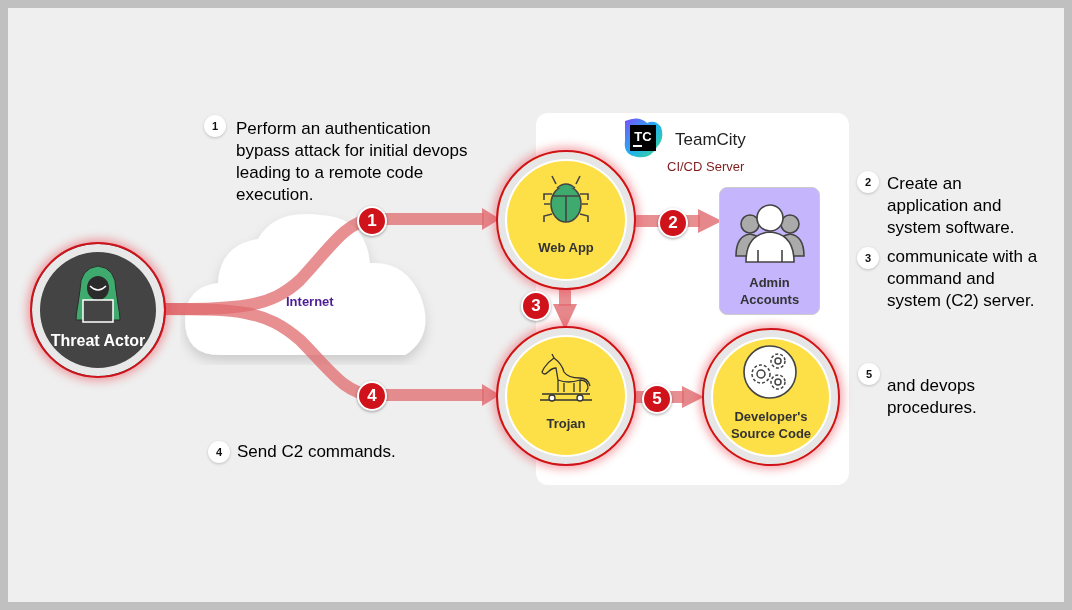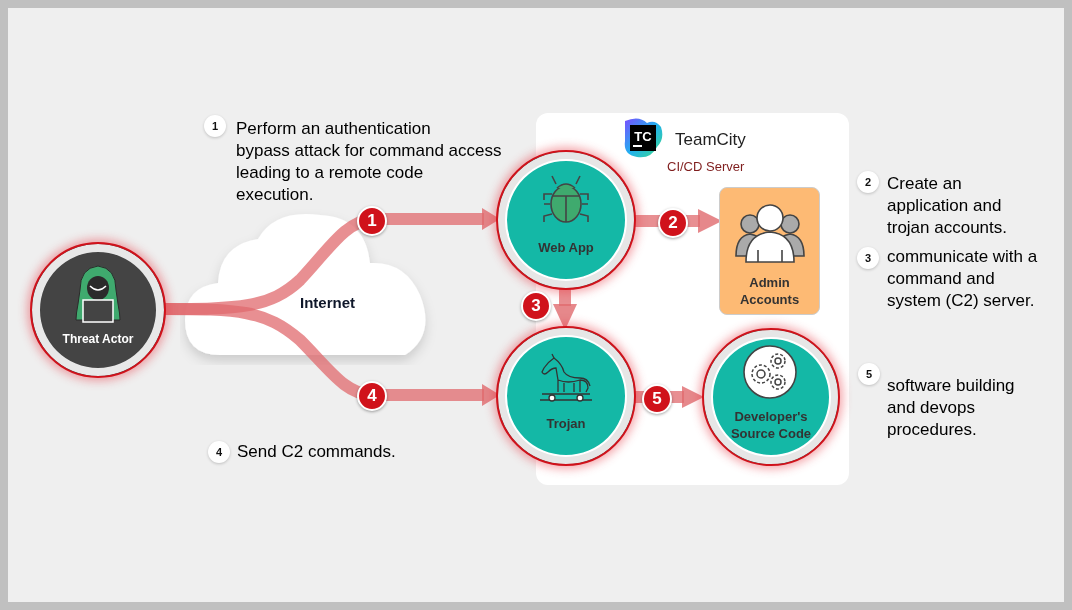--- a/index.html
+++ b/index.html
@@ -17,45 +17,45 @@
   .server-panel {
     position: absolute; left: 536px; top: 113px; width: 313px; height: 372px;
     background: #fff; border-radius: 12px;
   }
   .tc-brand { position: absolute; left: 621px; top: 117px; display: flex; align-items: center; }
   .tc-logo { width: 44px; height: 44px; position: relative; }
   .tc-name { font-weight: normal; font-size: 17px; color: #222; margin-left: 10px; margin-top: 2px; }
   .server-sub { position: absolute; left: 667px; top: 159px; font-size: 13px; color: #7f1d1d; }
 
   .cloud { position: absolute; left: 180px; top: 195px; width: 260px; height: 170px; }
-  .internet-label { position: absolute; left: 300px; top: 294px; font-size: 15px; font-weight: bold; color: #0f172a; }
+  .internet-label { position: absolute; left: 286px; top: 294px; font-size: 13px; font-weight: bold; color: #4c1d95; }
 
   .node {
-    position: absolute; border-radius: 50%; background: #14b8a6;
+    position: absolute; border-radius: 50%; background: #fde047;
     border: 2px solid #d0121b;
     box-shadow: 0 0 10px 3px rgba(230,60,70,0.45), inset 0 0 0 7px #e6e6e6, inset 0 0 0 9px #fff;
   }
   .node .label {
     position: absolute; left: 0; right: 0; text-align: center; font-weight: bold; font-size: 13px; color: #333;
   }
   .node-threat {
     left: 30px; top: 242px; width: 132px; height: 132px; background: #444;
     box-shadow: 0 0 10px 3px rgba(230,60,70,0.45), inset 0 0 0 8px #e8e8e8;
   }
-  .node-threat .label { color: #fff; top: 88px; font-size: 12px; }
+  .node-threat .label { color: #fff; top: 88px; font-size: 16px; }
   .node-webapp { left: 496px; top: 150px; width: 136px; height: 136px; }
   .node-webapp .label { top: 88px; }
   .node-trojan { left: 496px; top: 326px; width: 136px; height: 136px; }
   .node-trojan .label { top: 88px; }
   .node-src { left: 702px; top: 328px; width: 134px; height: 134px; }
   .node-src .label { top: 78px; line-height: 17px; }
 
   .admin-box {
     position: absolute; left: 719px; top: 187px; width: 99px; height: 126px;
-    background: #fdba74; border: 1px solid #ccc; border-radius: 8px;
+    background: #c4b5fd; border: 1px solid #ccc; border-radius: 8px;
   }
   .admin-box .label {
     position: absolute; left: 0; right: 0; top: 86px; text-align: center; font-weight: bold; font-size: 13px; color: #333; line-height: 17px;
   }
 
   .step-badge {
     position: absolute; width: 26px; height: 26px; border-radius: 50%;
     background: #d0121b; color: #fff; font-weight: bold; font-size: 17px;
     text-align: center; line-height: 26px; border: 2px solid #fff;
     box-shadow: 0 1px 3px rgba(0,0,0,0.35);
@@ -197,42 +197,41 @@
 
 <div class="step-badge" style="left:357px;top:206px">1</div>
 <div class="step-badge" style="left:658px;top:208px">2</div>
 <div class="step-badge" style="left:521px;top:291px">3</div>
 <div class="step-badge" style="left:357px;top:381px">4</div>
 <div class="step-badge" style="left:642px;top:384px">5</div>
 
 <div class="note-num" style="left:204px;top:115px">1</div>
 <div class="note" style="left:236px;top:118px">
   <div>Perform an authentication</div>
-  <div>bypass attack for command access</div>
+  <div>bypass attack for initial devops</div>
   <div>leading to a remote code</div>
   <div>execution.</div>
 </div>
 
 <div class="note-num" style="left:857px;top:171px">2</div>
 <div class="note" style="left:887px;top:173px">
   <div>Create an</div>
   <div>application and</div>
-  <div>trojan accounts.</div>
+  <div>system software.</div>
 </div>
 
 <div class="note-num" style="left:857px;top:247px">3</div>
 <div class="note" style="left:887px;top:246px">
   <div>communicate with a</div>
   <div>command and</div>
   <div>system (C2) server.</div>
 </div>
 
 <div class="note-num" style="left:208px;top:441px">4</div>
 <div class="note" style="left:237px;top:441px">
   <div>Send C2 commands.</div>
 </div>
 
 <div class="note-num" style="left:858px;top:363px">5</div>
 <div class="note" style="left:887px;top:375px">
-  <div>software building</div>
   <div>and devops</div>
   <div>procedures.</div>
 </div>
 
 </body></html>

